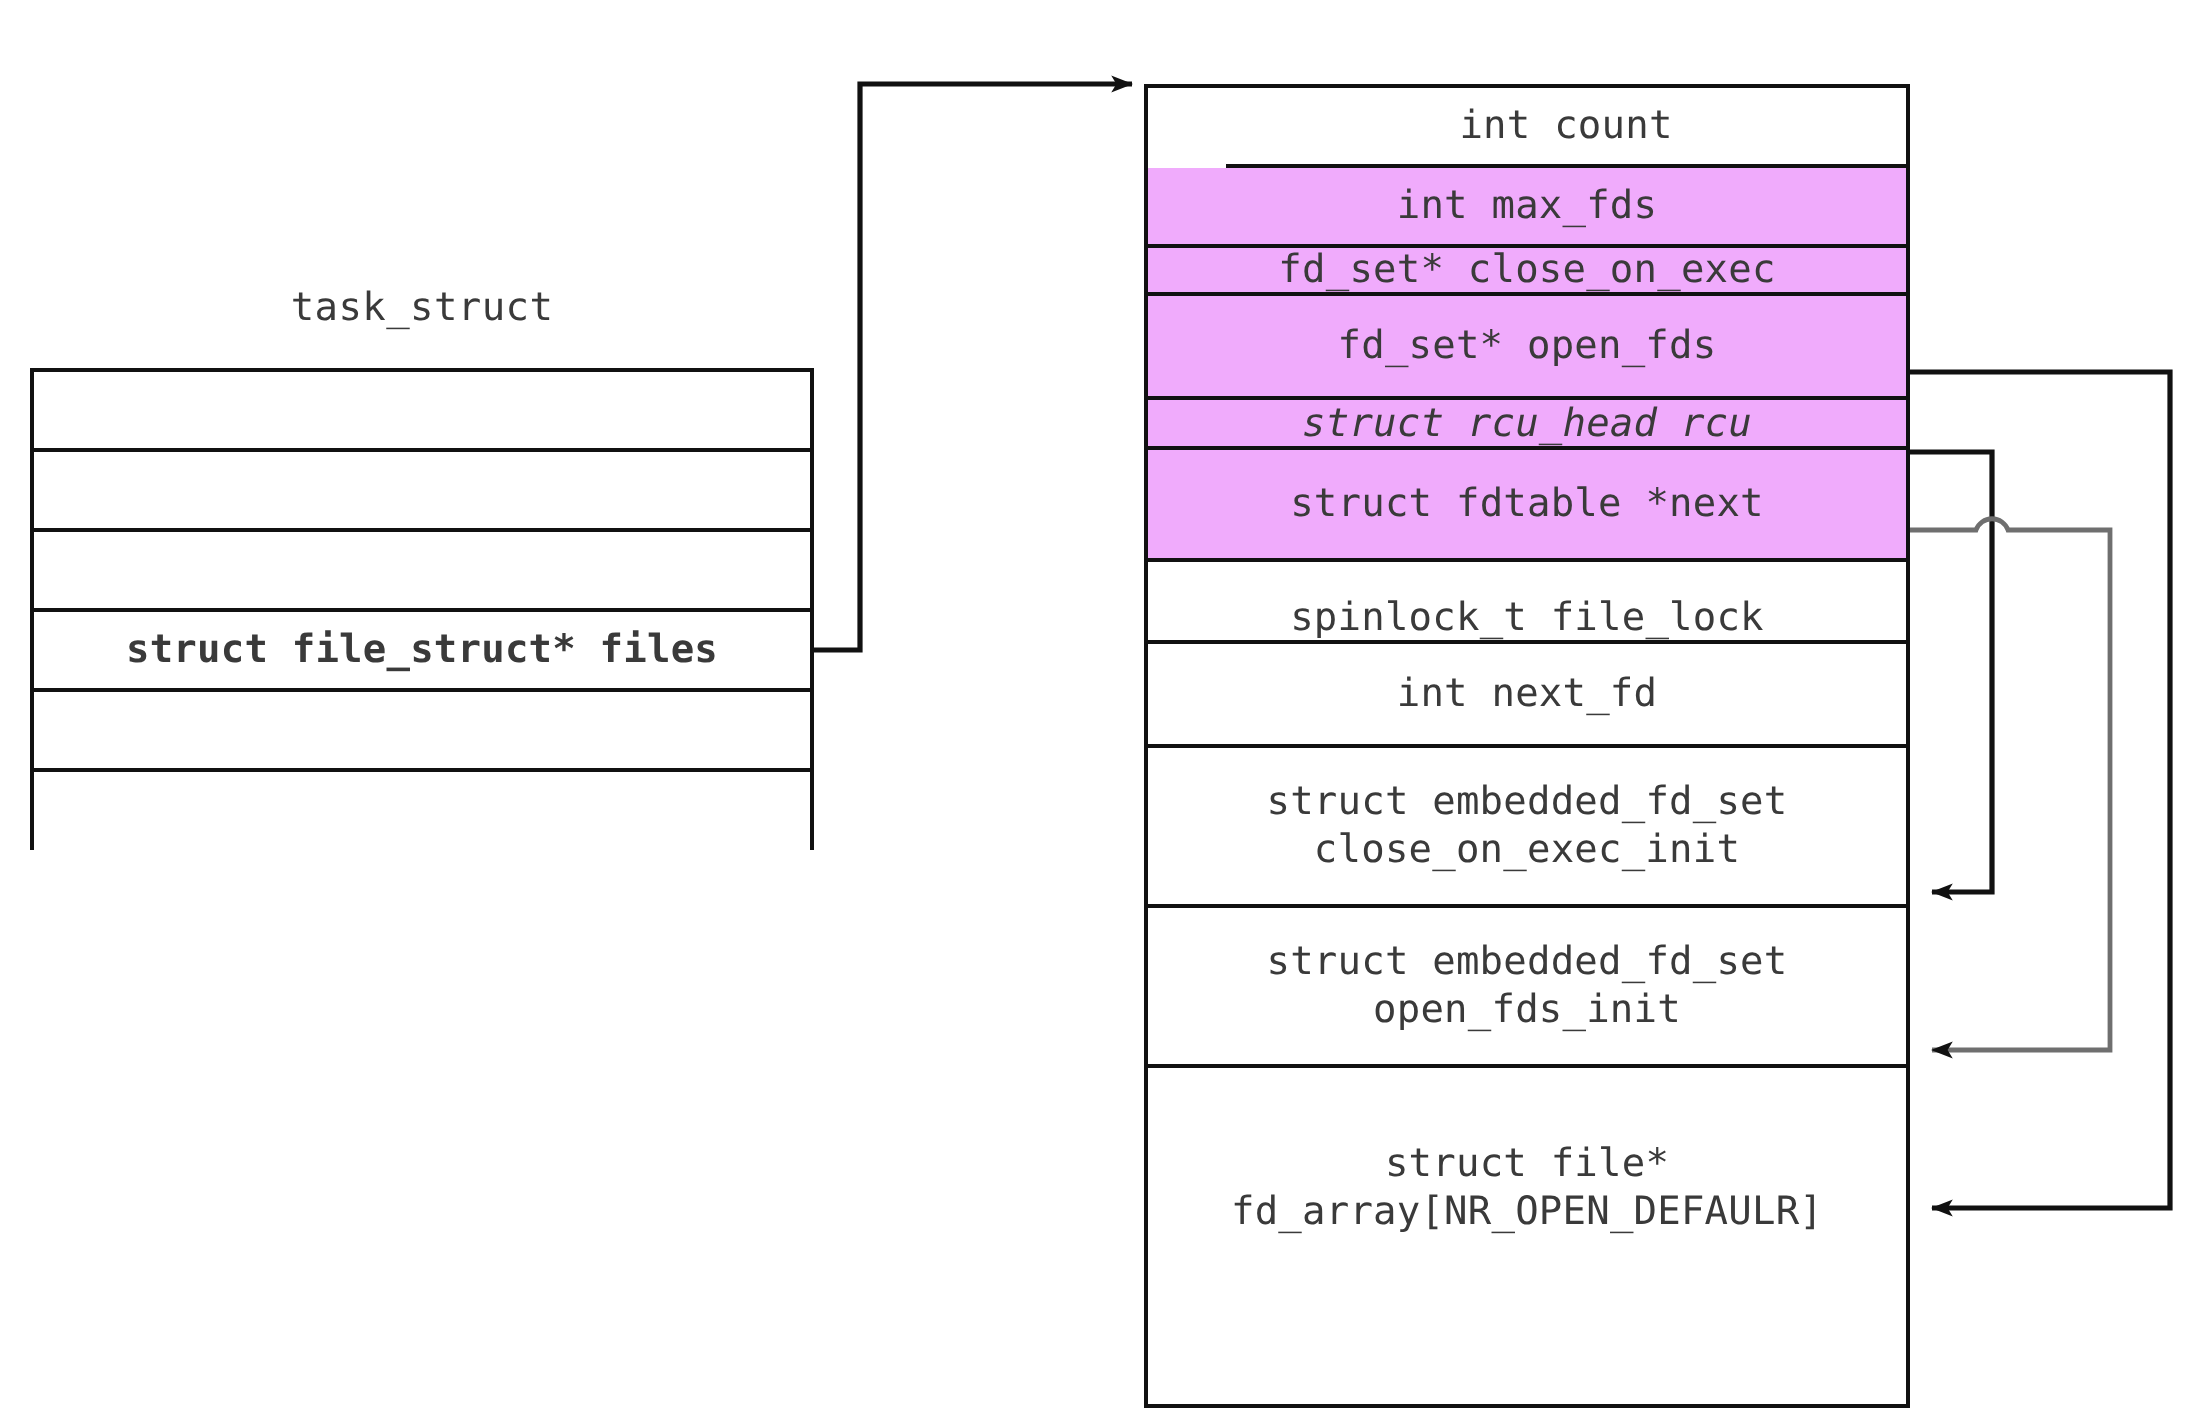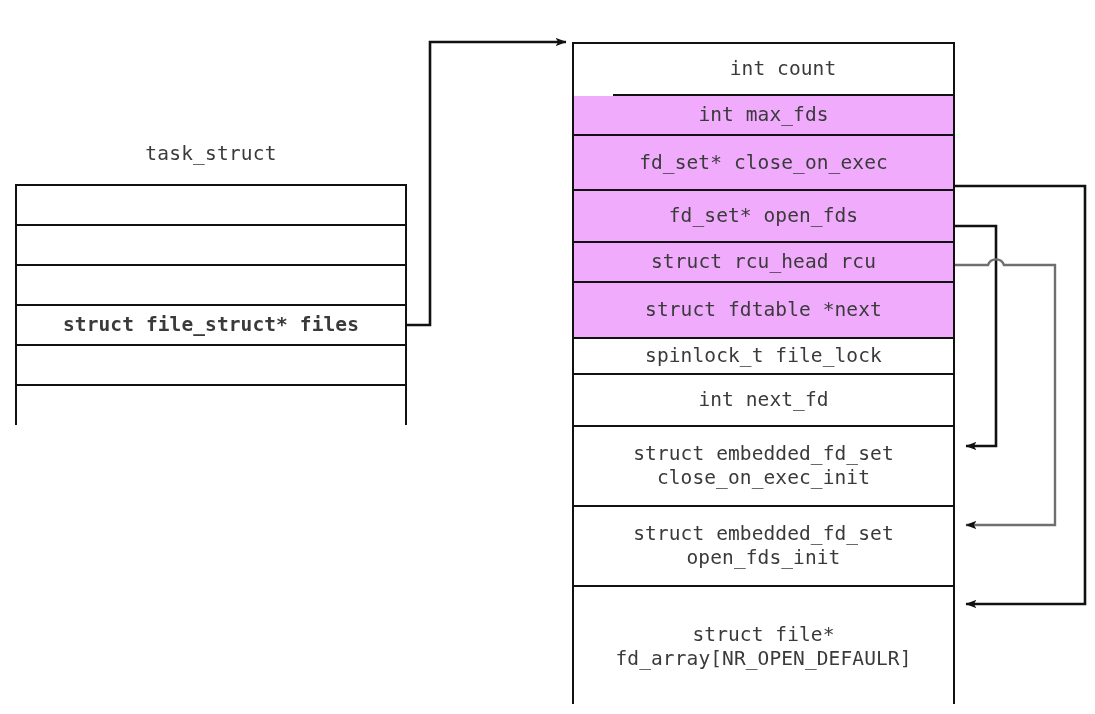--- a/index.html
+++ b/index.html
@@ -91,27 +91,27 @@
       <div class="field-row" style="height: 40px;"><span></span></div>
       <div class="field-row" style="height: 40px;"><span></span></div>
       <div class="field-row" style="height: 40px;"><span></span></div>
       <div class="field-row" style="height: 40px; font-weight: bold;"><span>struct file_struct* files</span></div>
       <div class="field-row" style="height: 40px;"><span></span></div>
       <div class="field-row" style="height: 40px;"><span></span></div>
     </div>
 
 
   <div class="struct-box" id="file-struct-box">
-      <div class="field-row" style="height: 52px; margin-left: 39px;"><span>int count</span></div>
+      <div class="field-row" style="height: 40px; margin-left: 39px;"><span>int count</span></div>
       <div class="field-row shaded" style="height: 40px;"><span>int max_fds</span></div>
-      <div class="field-row shaded" style="height: 55px;"><span>fd_set* close_on_exec</span></div>
+      <div class="field-row shaded" style="height: 24px;"><span>fd_set* close_on_exec</span></div>
       <div class="field-row shaded" style="height: 52px;"><span>fd_set* open_fds</span></div>
-      <div class="field-row shaded" style="height: 40px;"><span>struct rcu_head rcu</span></div>
+      <div class="field-row shaded" style="height: 25px; font-style: italic;"><span>struct rcu_head rcu</span></div>
       <div class="field-row shaded" style="height: 56px;"><span>struct fdtable *next</span></div>
-      <div class="field-row" style="height: 36px;"><span>spinlock_t file_lock</span></div>
+      <div class="field-row" style="height: 24px; margin-top: 17px;"><span>spinlock_t file_lock</span></div>
       <div class="field-row" style="height: 52px;"><span>int next_fd</span></div>
       <div class="field-row" style="height: 80px;"><span>struct embedded_fd_set
 close_on_exec_init</span></div>
       <div class="field-row" style="height: 80px;"><span>struct embedded_fd_set
 open_fds_init</span></div>
       <div class="field-row" style="height: 119px;"><span>struct file*
 fd_array[NR_OPEN_DEFAULR]</span></div>
     </div>
 
   <svg class="svg-layer" viewBox="0 0 1095 714">

